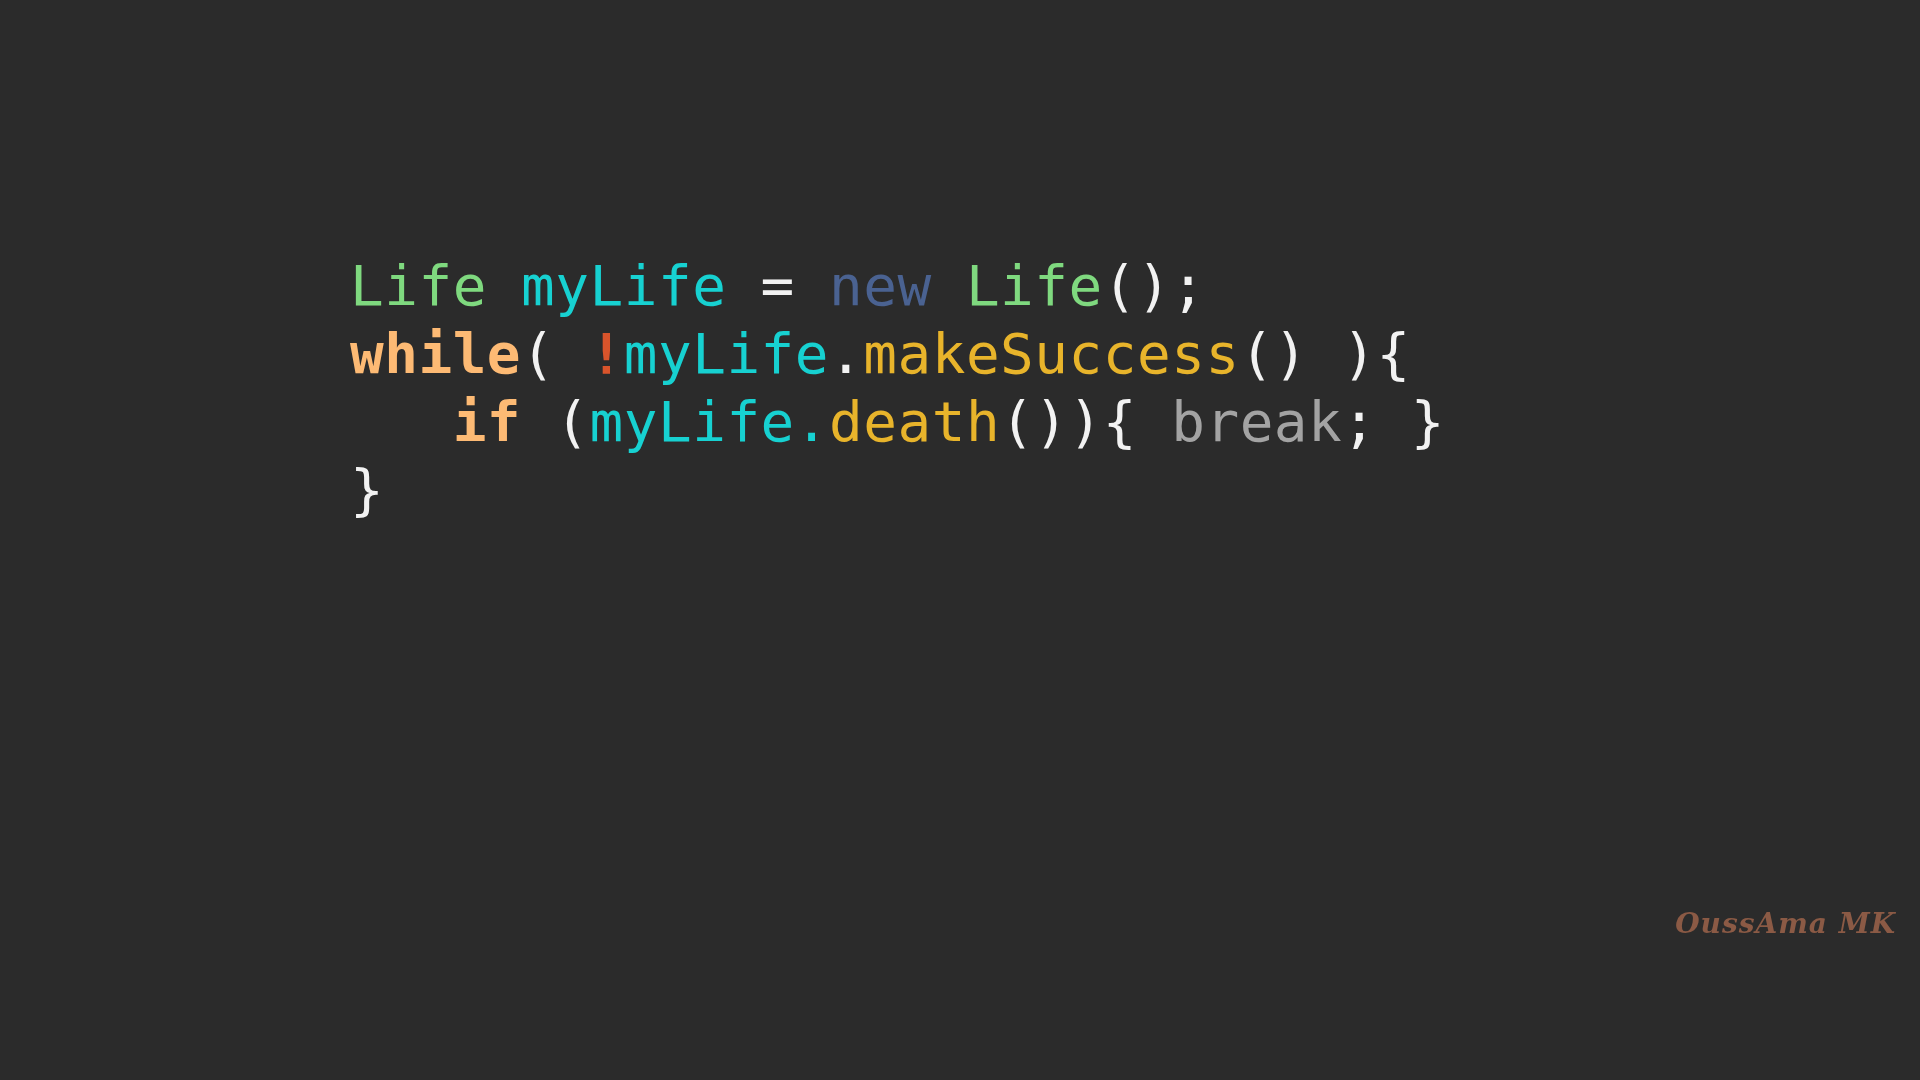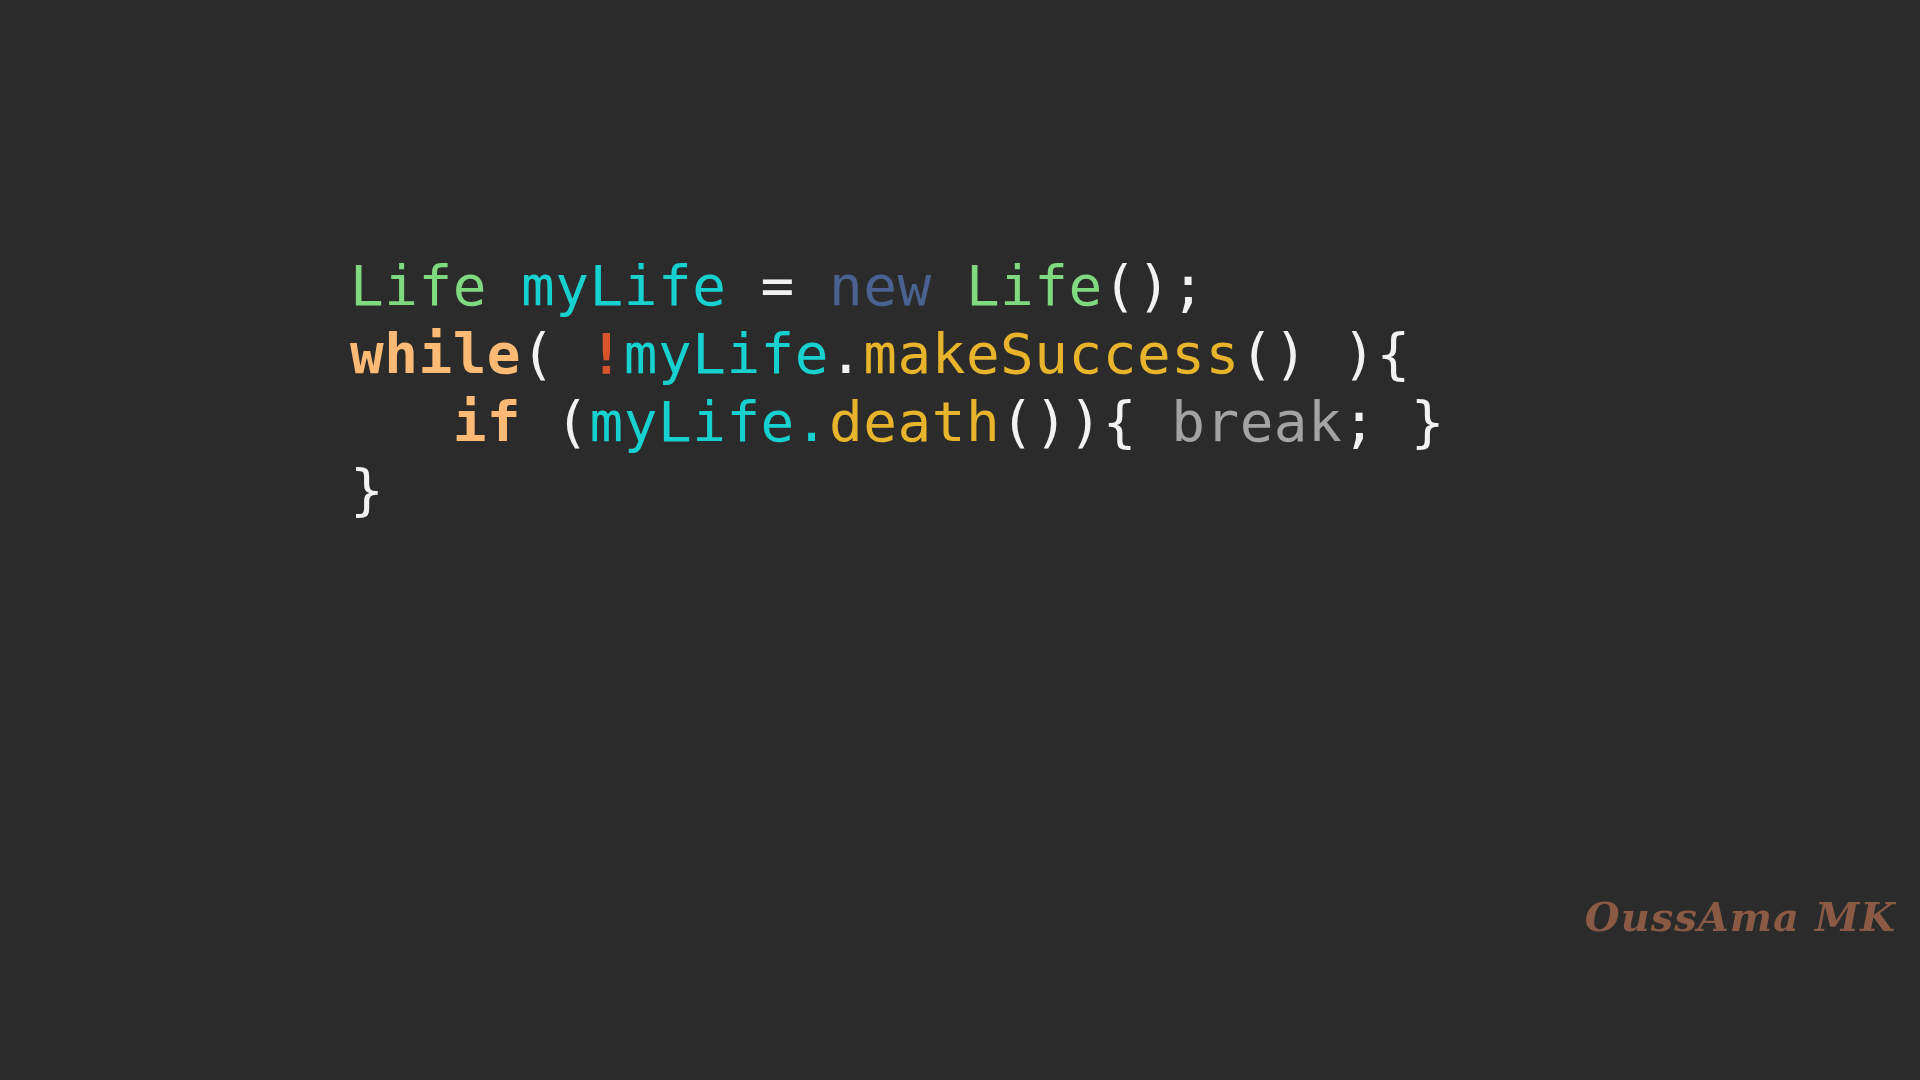--- a/index.html
+++ b/index.html
@@ -57,21 +57,21 @@
   .tok-dot-cyan    { color: #17d1d1; }
   .tok-semi-cyan   { color: #17d1d1; }
 
   
   #signature {
     position: absolute;
     right: 24px;
     bottom: 12px;
     font-family: "DejaVu Serif", "Liberation Serif", serif;
     font-style: italic;
-    font-size: 40px;
+    font-size: 28px;
     font-weight: 700;
     letter-spacing: 1px;
     color: #8b5a45;
     user-select: none;
   }
 </style>
 </head>
 <body style="background: rgb(43, 43, 43);">
 
 <div id="wallpaper" style="background: rgb(43, 43, 43);">

